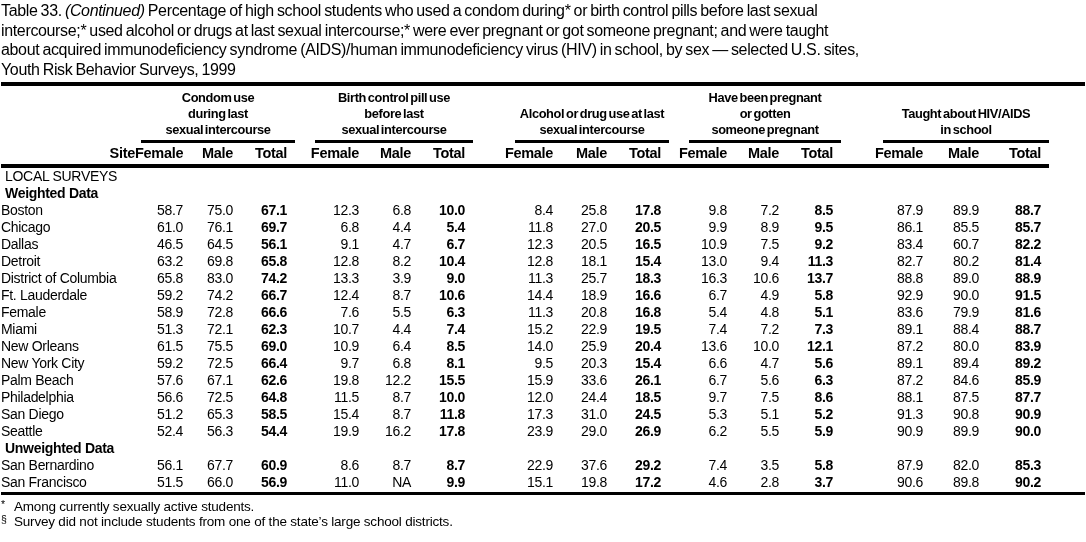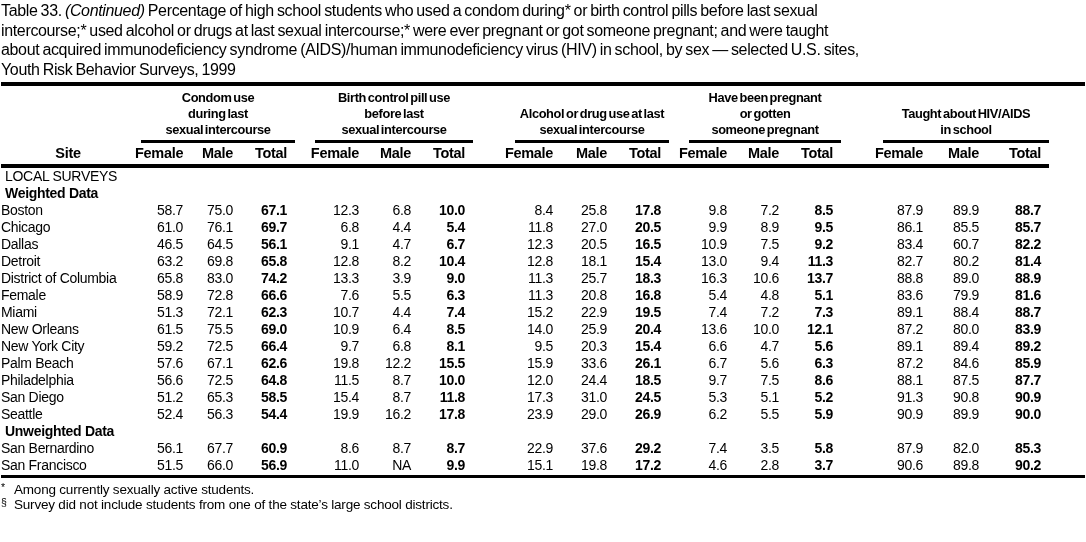--- a/index.html
+++ b/index.html
@@ -32,21 +32,21 @@
   .g3 .gwrap{margin-left:42px}
   .g4 .gwrap{margin-left:20px}
   .g5 .gwrap{margin-left:42px}
   .glines{font-weight:bold;font-size:13.5px;line-height:16px;
           letter-spacing:-0.4px;word-spacing:-1.5px;
           transform:scaleX(0.95);transform-origin:50% 100%;}
   .glines div{text-align:center;white-space:nowrap;}
   .grule{height:3px;background:#000;margin-top:2px;}
   thead tr.subrow th{border-bottom:4px solid #000;padding-bottom:3px;padding-top:2px;
                      font-weight:bold;font-size:14.5px;letter-spacing:-0.3px;}
-  th.site-h{text-align:center;}
+  th.site-h{text-align:right;}
   .num{text-align:right;padding-right:8px;}
   tbody td{height:17px;line-height:17px;font-size:14px;letter-spacing:-0.3px;
            white-space:nowrap;overflow:visible;}
   td.site{padding-left:0;}
   td.section{padding-left:4px;letter-spacing:-0.3px;}
   .b{font-weight:bold;}
   
   .footnotes{margin-top:4px;font-size:13.5px;line-height:15.3px;letter-spacing:-0.2px;}
   .fn sup{font-size:10.5px;vertical-align:top;line-height:1;display:inline-block;
           width:11px;}
@@ -245,20 +245,38 @@
         <td class="num">25.7</td>
         <td class="num b">18.3</td>
         <td class="num">16.3</td>
         <td class="num">10.6</td>
         <td class="num b">13.7</td>
         <td class="num">88.8</td>
         <td class="num">89.0</td>
         <td class="num b">88.9</td>
       </tr>
       <tr>
+        <td class="site">Ft. Lauderdale</td>
+        <td class="num">59.2</td>
+        <td class="num">74.2</td>
+        <td class="num b">66.7</td>
+        <td class="num">12.4</td>
+        <td class="num">8.7</td>
+        <td class="num b">10.6</td>
+        <td class="num">14.4</td>
+        <td class="num">18.9</td>
+        <td class="num b">16.6</td>
+        <td class="num">6.7</td>
+        <td class="num">4.9</td>
+        <td class="num b">5.8</td>
+        <td class="num">92.9</td>
+        <td class="num">90.0</td>
+        <td class="num b">91.5</td>
+      </tr>
+      <tr>
         <td class="site">Female</td>
         <td class="num">58.9</td>
         <td class="num">72.8</td>
         <td class="num b">66.6</td>
         <td class="num">7.6</td>
         <td class="num">5.5</td>
         <td class="num b">6.3</td>
         <td class="num">11.3</td>
         <td class="num">20.8</td>
         <td class="num b">16.8</td>

